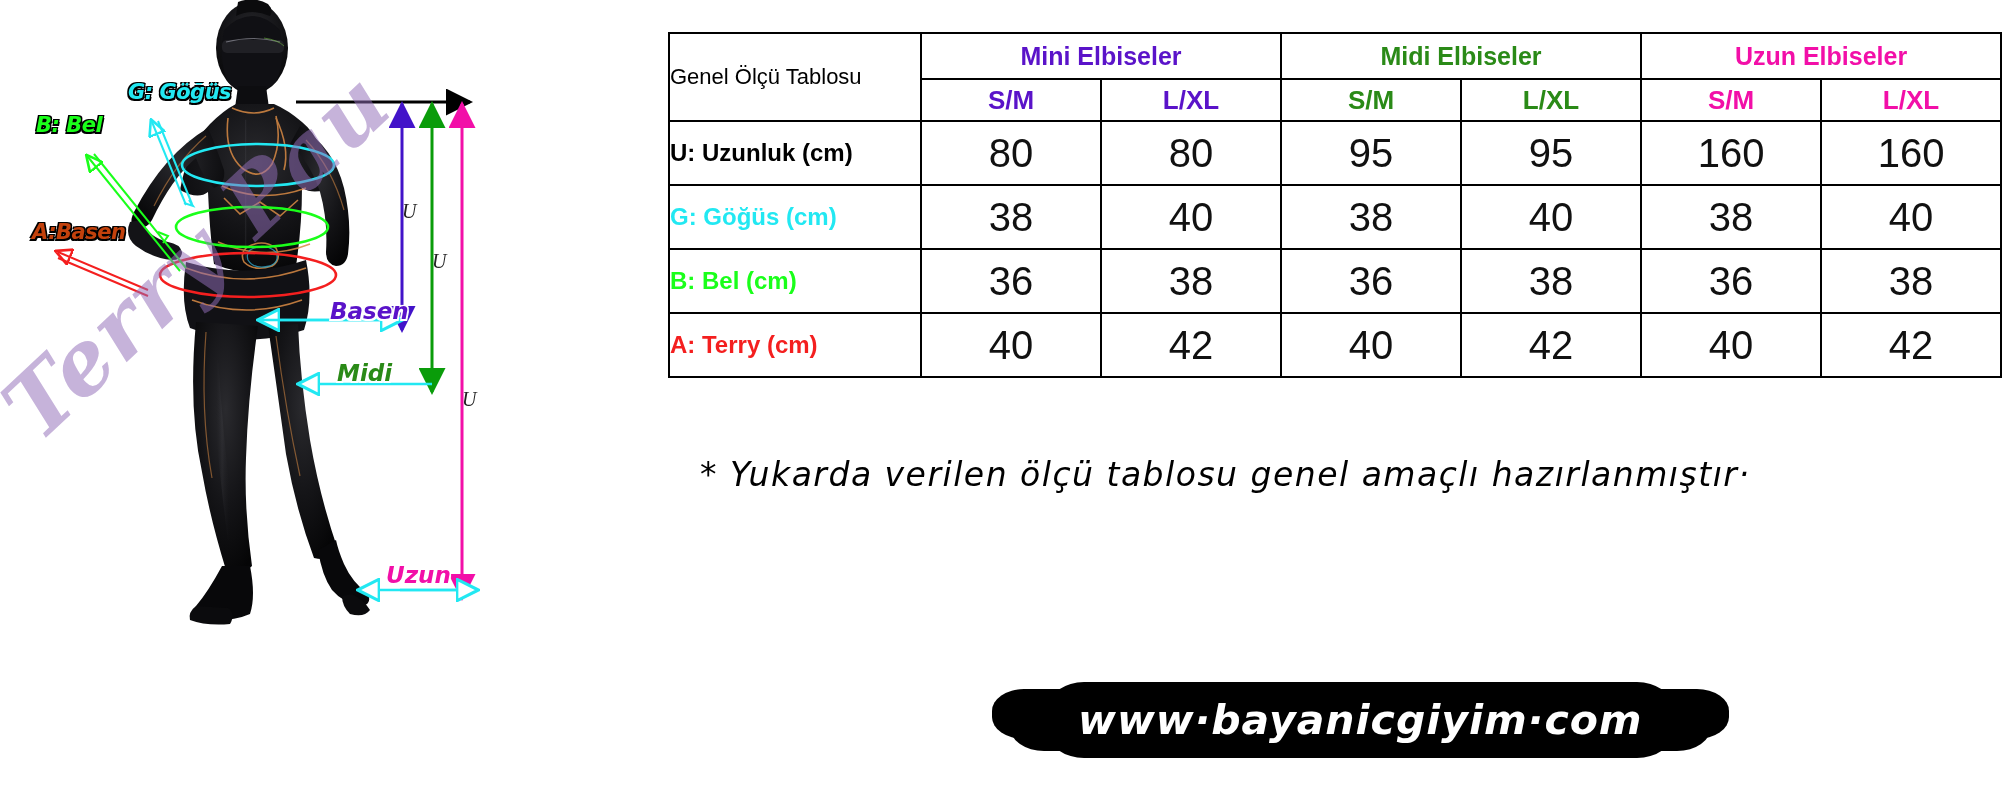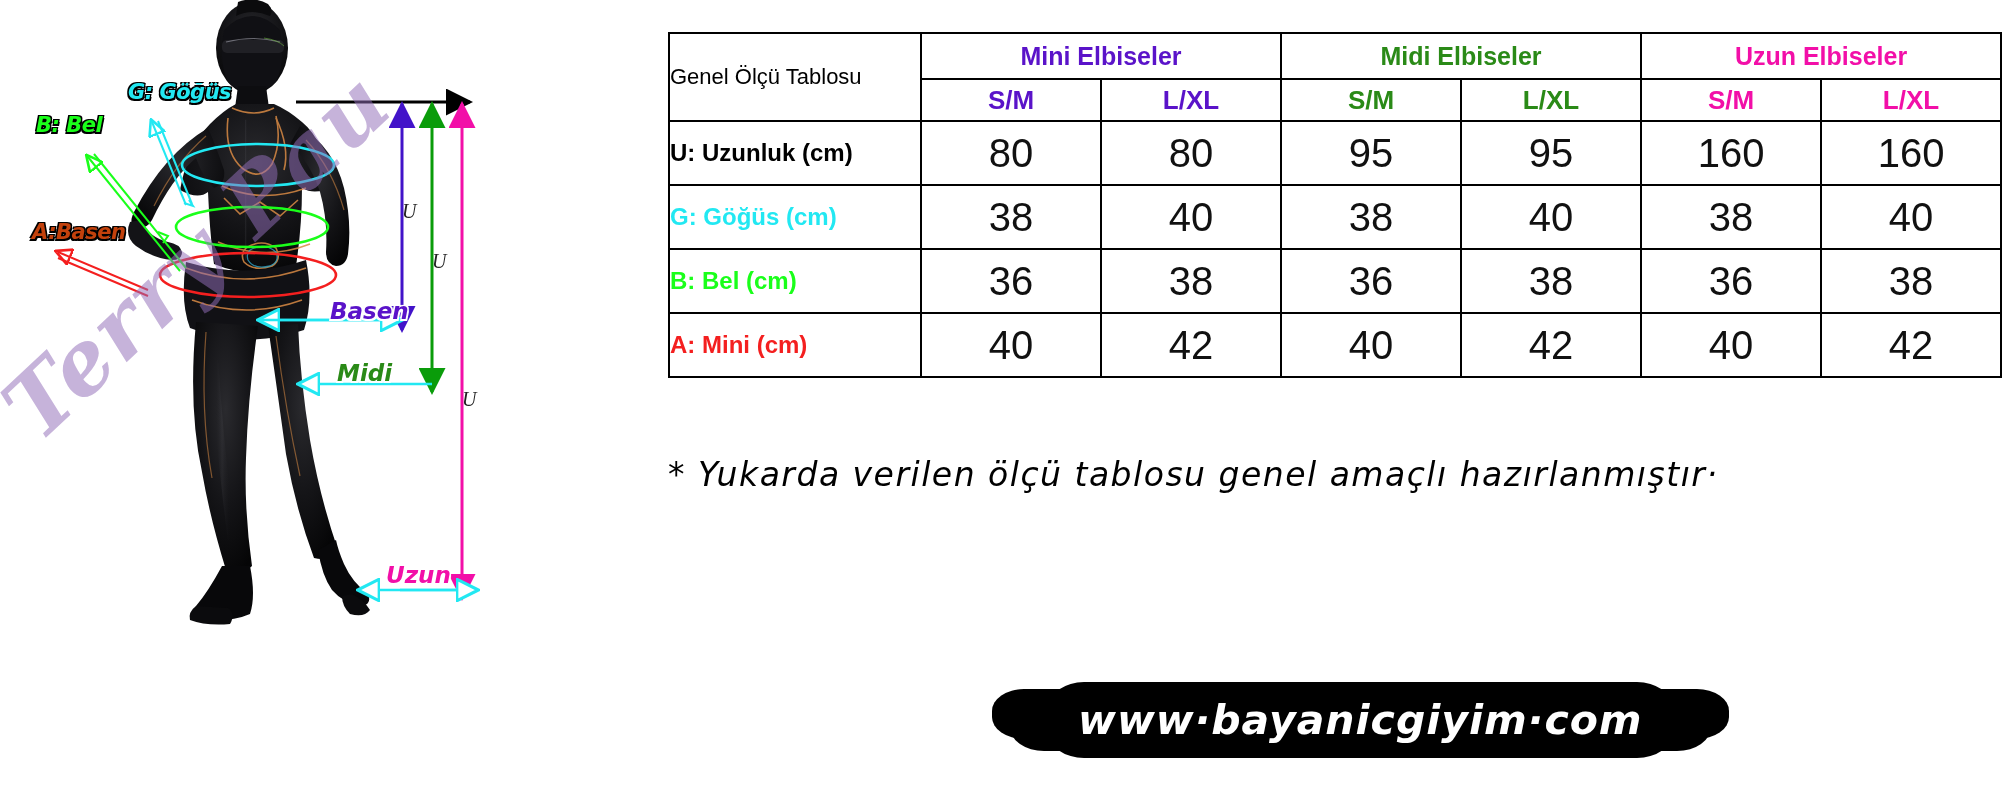--- a/index.html
+++ b/index.html
@@ -156,21 +156,21 @@
   .note {
     position: absolute;
     left: 8px;
     font-family: "DejaVu Sans", sans-serif;
     font-style: italic;
     font-size: 33px;
     color: #000;
     white-space: nowrap;
     letter-spacing: 1.5px;
   }
-  #note1 { top: 455px; }
+  #note1 { top: 455px; margin-left: 32px; }
   #note2 { top: 517px; }
   #note3 { top: 579px; }
 
   #url-banner {
     position: absolute;
     left: 384px;
     top: 687px;
     padding: 9px 34px;
     background: #000;
     border-radius: 40px / 30px;
@@ -415,21 +415,21 @@
       <tr>
         <td class="row-label c-b">B: Bel (cm)</td>
         <td class="val-cell">36</td>
         <td class="val-cell">38</td>
         <td class="val-cell">36</td>
         <td class="val-cell">38</td>
         <td class="val-cell">36</td>
         <td class="val-cell">38</td>
       </tr>
       <tr>
-        <td class="row-label c-a">A: Mini (cm)</td>
+        <td class="row-label c-a">A: Terry (cm)</td>
         <td class="val-cell">40</td>
         <td class="val-cell">42</td>
         <td class="val-cell">40</td>
         <td class="val-cell">42</td>
         <td class="val-cell">40</td>
         <td class="val-cell">42</td>
       </tr>
     </tbody>
   </table>
 

